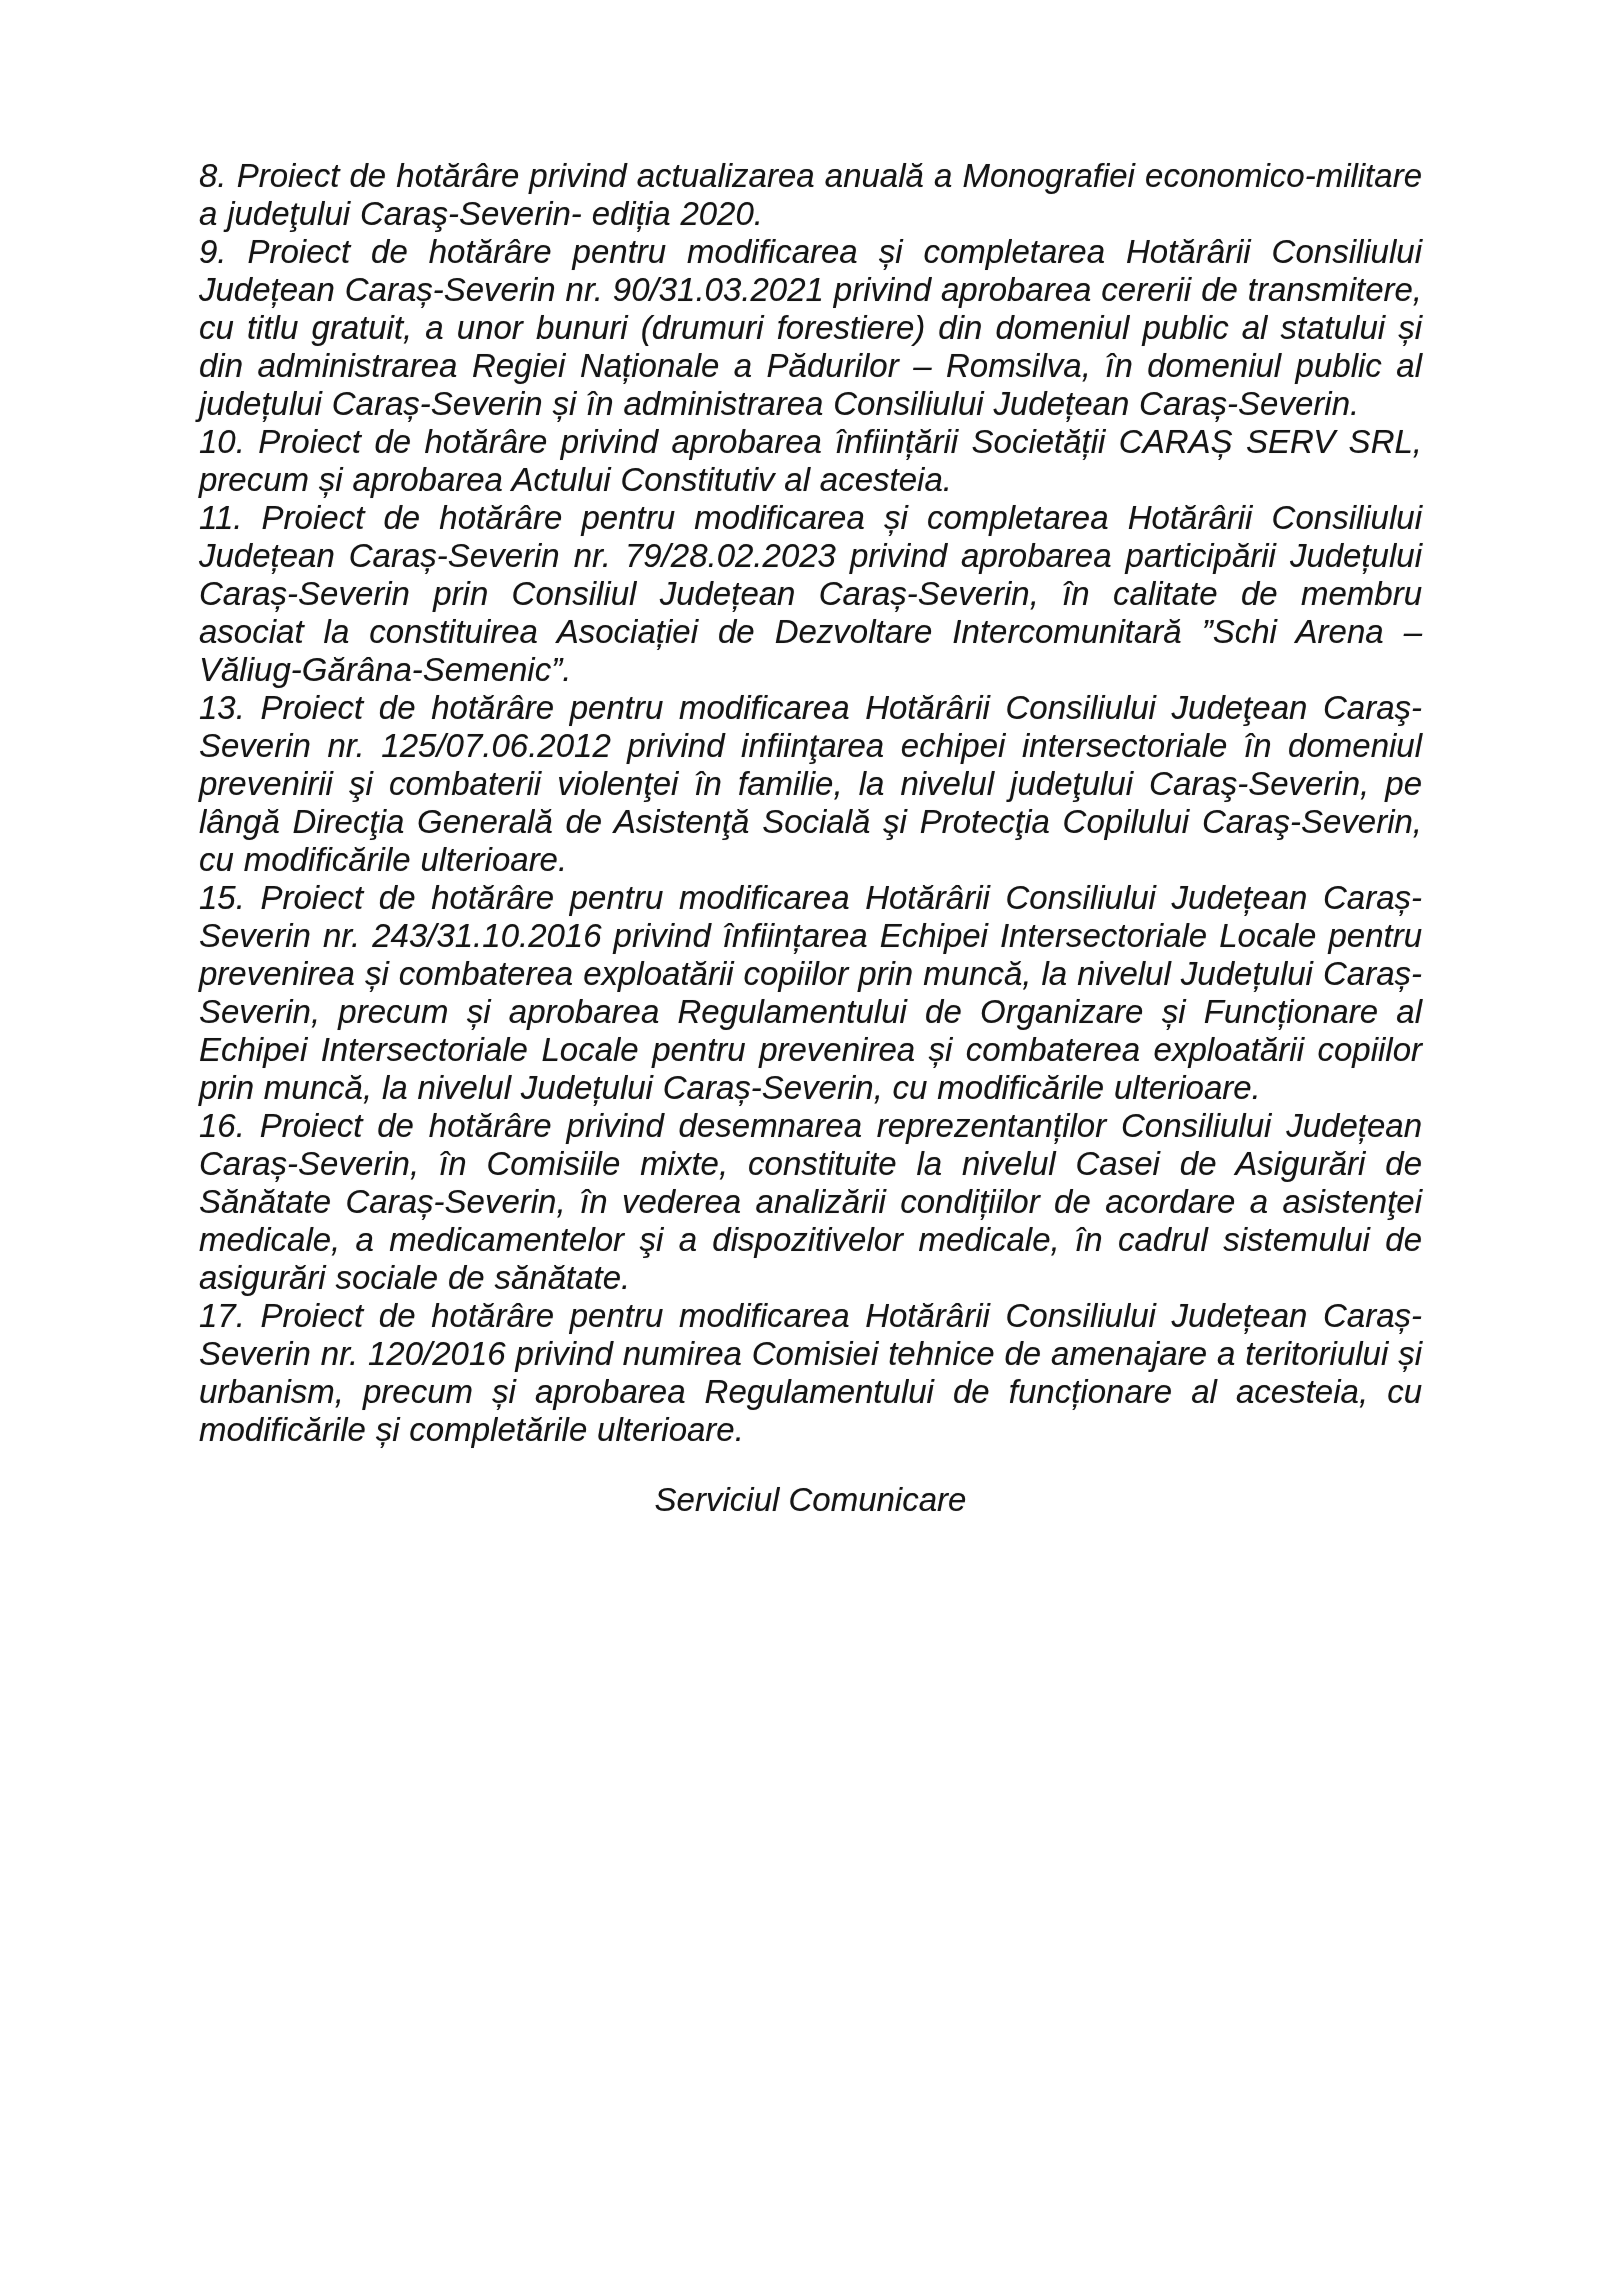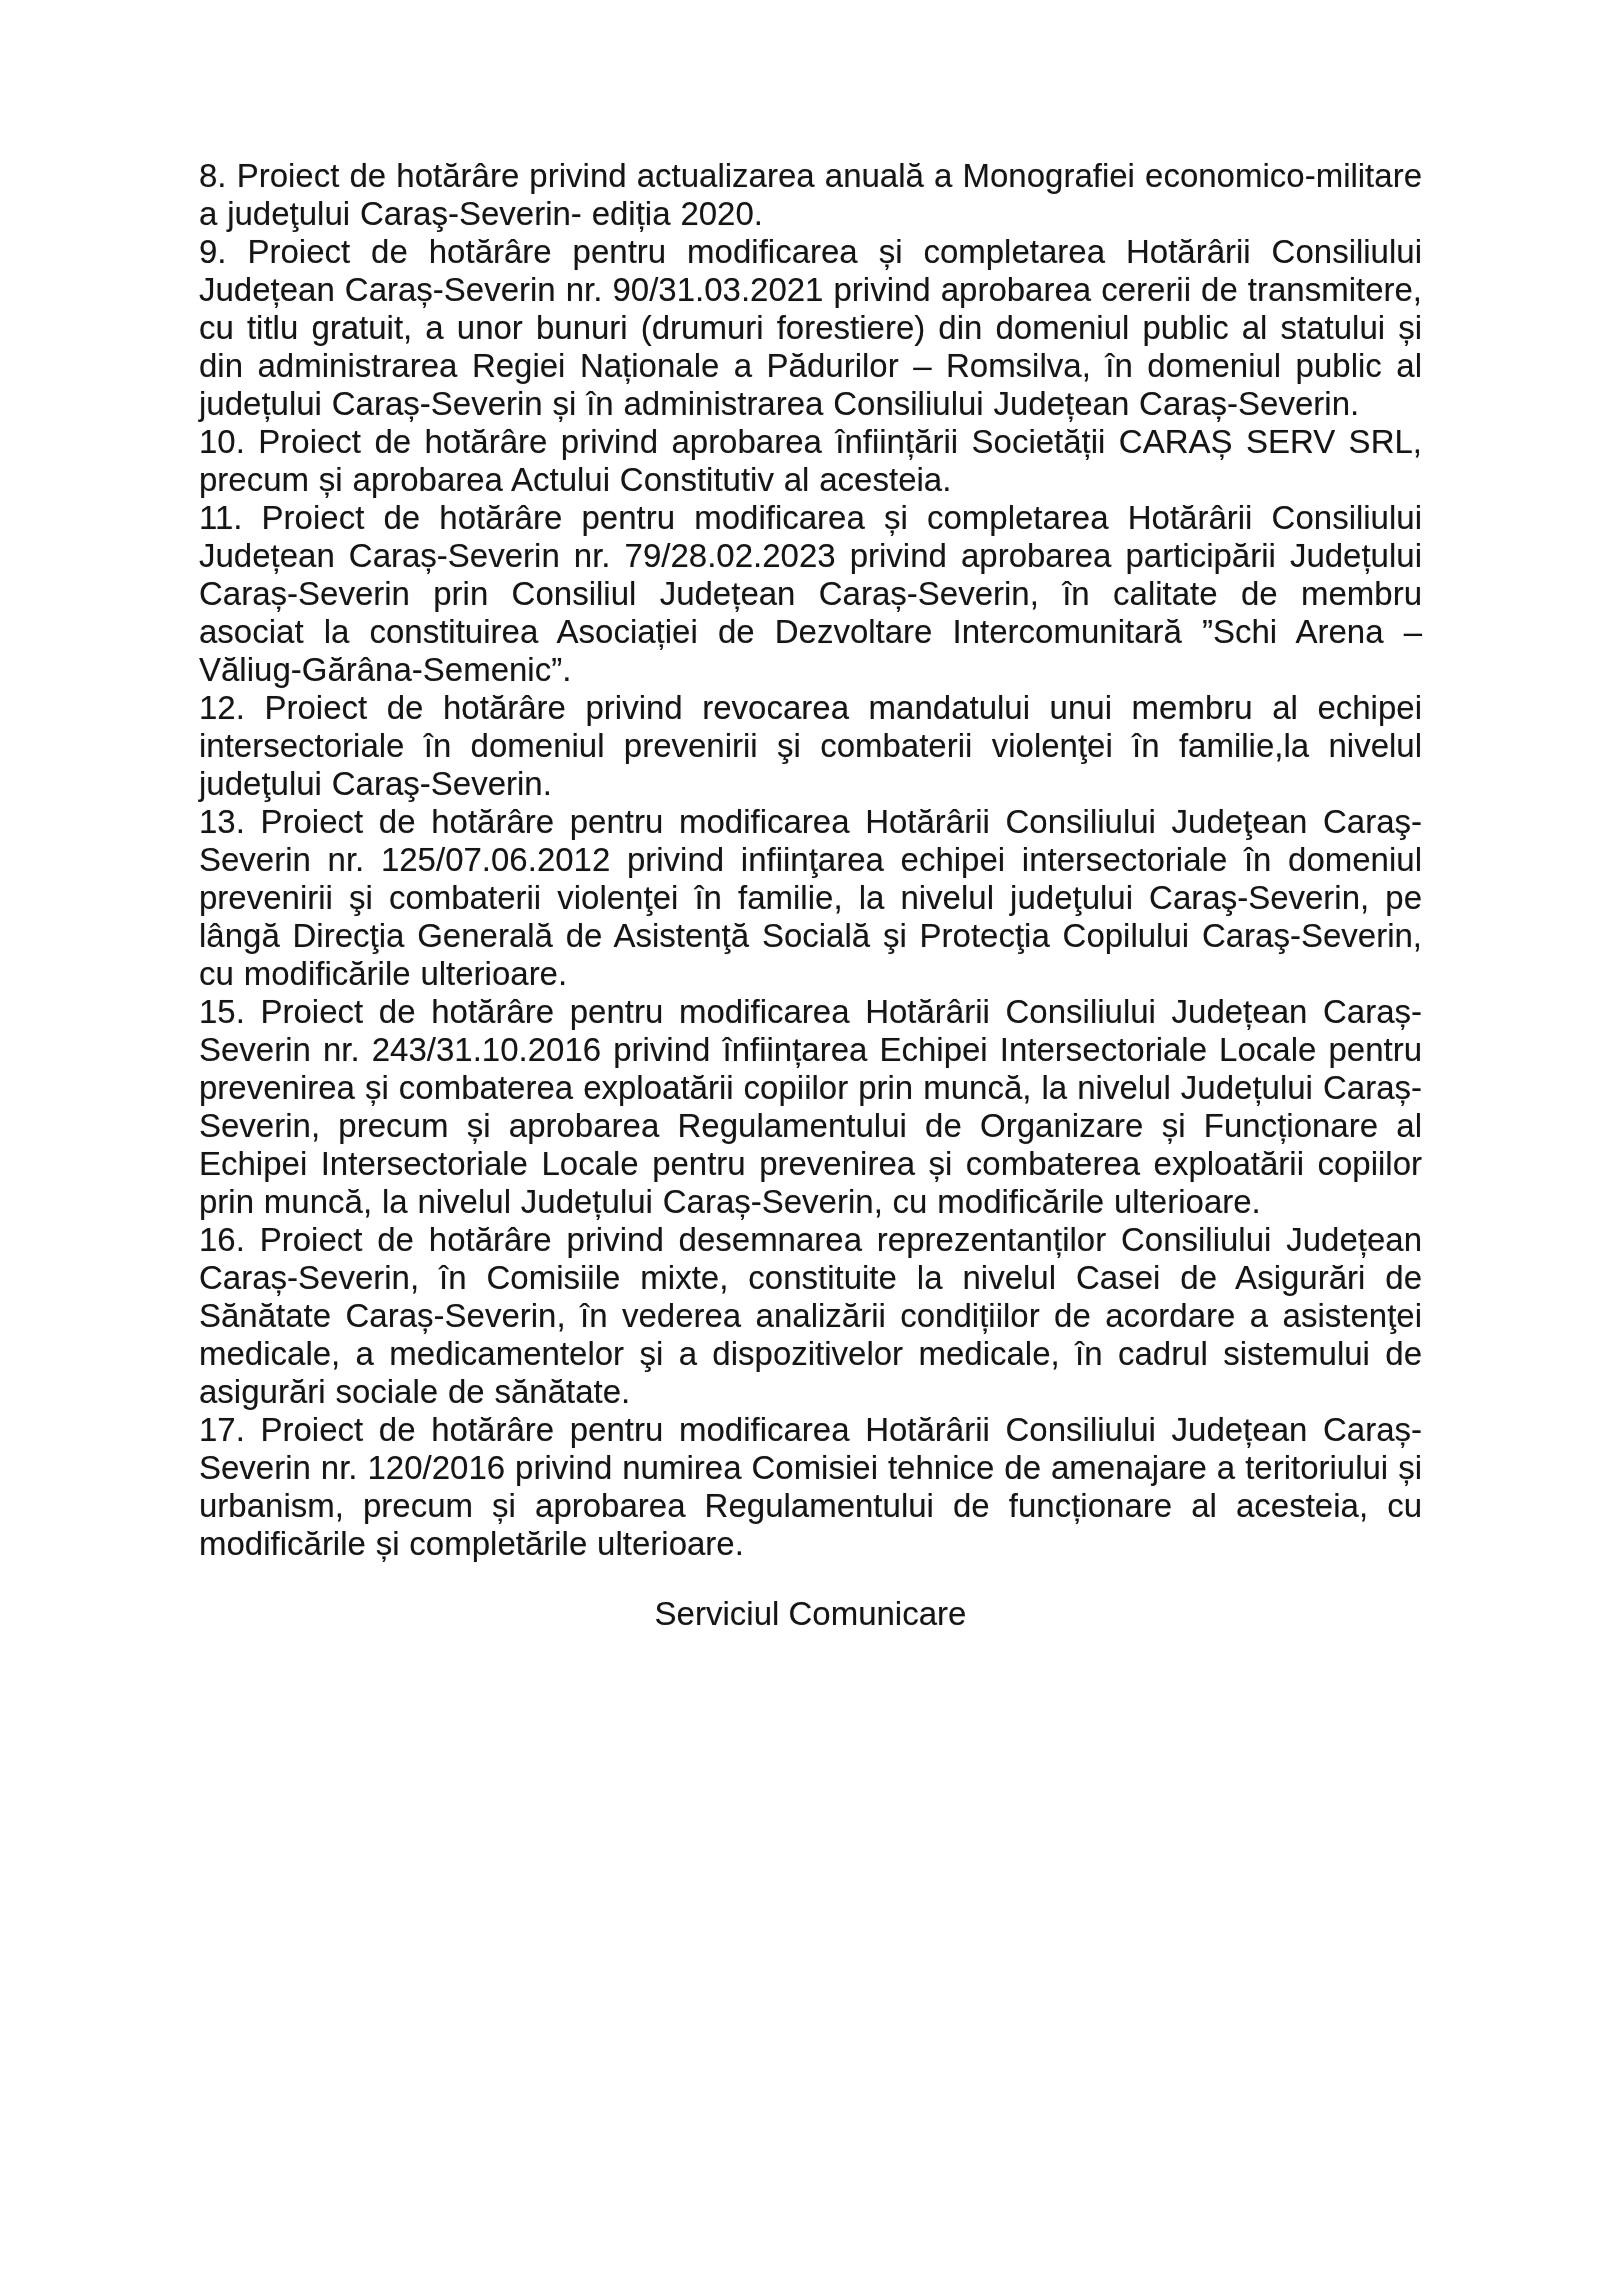--- a/index.html
+++ b/index.html
@@ -13,20 +13,21 @@
     position: relative;
     font-family: "Liberation Sans", "DejaVu Sans", sans-serif;
     overflow: hidden;
   }
   .page {
     position: absolute;
     left: 0; top: 0;
     width: 1302px;
     height: 2293px;
     background: #ffffff;
+    font-style: italic;
   }
   .doc-body {
     position: absolute;
     left: 199px;
     top: 157px;
     width: 1223px;
     color: #151515;
     font-size: 33px;
     line-height: 38px;
     
@@ -45,21 +46,20 @@
 </style>
 </head>
 <body>
 
 <div class="page">
   <div class="doc-body">
     <p class="agenda-item">8. Proiect de hotărâre privind actualizarea anuală a Monografiei economico-militare a judeţului Caraş-Severin- ediția 2020.</p>
     <p class="agenda-item">9. Proiect de hotărâre pentru modificarea și completarea Hotărârii Consiliului Județean Caraș-Severin nr. 90/31.03.2021 privind aprobarea cererii de transmitere, cu titlu gratuit, a unor bunuri (drumuri forestiere) din domeniul public al statului și din administrarea Regiei Naționale a Pădurilor – Romsilva, în domeniul public al județului Caraș-Severin și în administrarea Consiliului Județean Caraș-Severin.</p>
     <p class="agenda-item">10. Proiect de hotărâre privind aprobarea înființării Societății CARAȘ SERV SRL, precum și aprobarea Actului Constitutiv al acesteia.</p>
     <p class="agenda-item">11. Proiect de hotărâre pentru modificarea și completarea Hotărârii Consiliului Județean Caraș-Severin nr. 79/28.02.2023 privind aprobarea participării Județului Caraș-Severin prin Consiliul Județean Caraș-Severin, în calitate de membru asociat la constituirea Asociației de Dezvoltare Intercomunitară ”Schi Arena – Văliug-Gărâna-Semenic”.</p>
-    <p class="agenda-item">12. Proiect de hotărâre privind revocarea mandatului unui membru al echipei intersectoriale în domeniul prevenirii şi combaterii violenţei în familie,la nivelul judeţului Caraş-Severin.</p>
     <p class="agenda-item">13. Proiect de hotărâre pentru modificarea Hotărârii Consiliului Judeţean Caraş-Severin nr. 125/07.06.2012 privind infiinţarea echipei intersectoriale în domeniul prevenirii şi combaterii violenţei în familie, la nivelul judeţului Caraş-Severin, pe lângă Direcţia Generală de Asistenţă Socială şi Protecţia Copilului Caraş-Severin, cu modificările ulterioare.</p>
     <p class="agenda-item">15. Proiect de hotărâre pentru modificarea Hotărârii Consiliului Județean Caraș-Severin nr. 243/31.10.2016 privind înființarea Echipei Intersectoriale Locale pentru prevenirea și combaterea exploatării copiilor prin muncă, la nivelul Județului Caraș-Severin, precum și aprobarea Regulamentului de Organizare și Funcționare al Echipei Intersectoriale Locale pentru prevenirea și combaterea exploatării copiilor prin muncă, la nivelul Județului Caraș-Severin, cu modificările ulterioare.</p>
     <p class="agenda-item">16. Proiect de hotărâre privind desemnarea reprezentanților Consiliului Județean Caraș-Severin, în Comisiile mixte, constituite la nivelul Casei de Asigurări de Sănătate Caraș-Severin, în vederea analizării condițiilor de acordare a asistenţei medicale, a medicamentelor şi a dispozitivelor medicale, în cadrul sistemului de asigurări sociale de sănătate.</p>
     <p class="agenda-item">17. Proiect de hotărâre pentru modificarea Hotărârii Consiliului Județean Caraș-Severin nr. 120/2016 privind numirea Comisiei tehnice de amenajare a teritoriului și urbanism, precum și aprobarea Regulamentului de funcționare al acesteia, cu modificările și completările ulterioare.</p>
 
     <div class="signature-block">
       <span>Serviciul Comunicare</span>
     </div>
   </div>
 </div>

